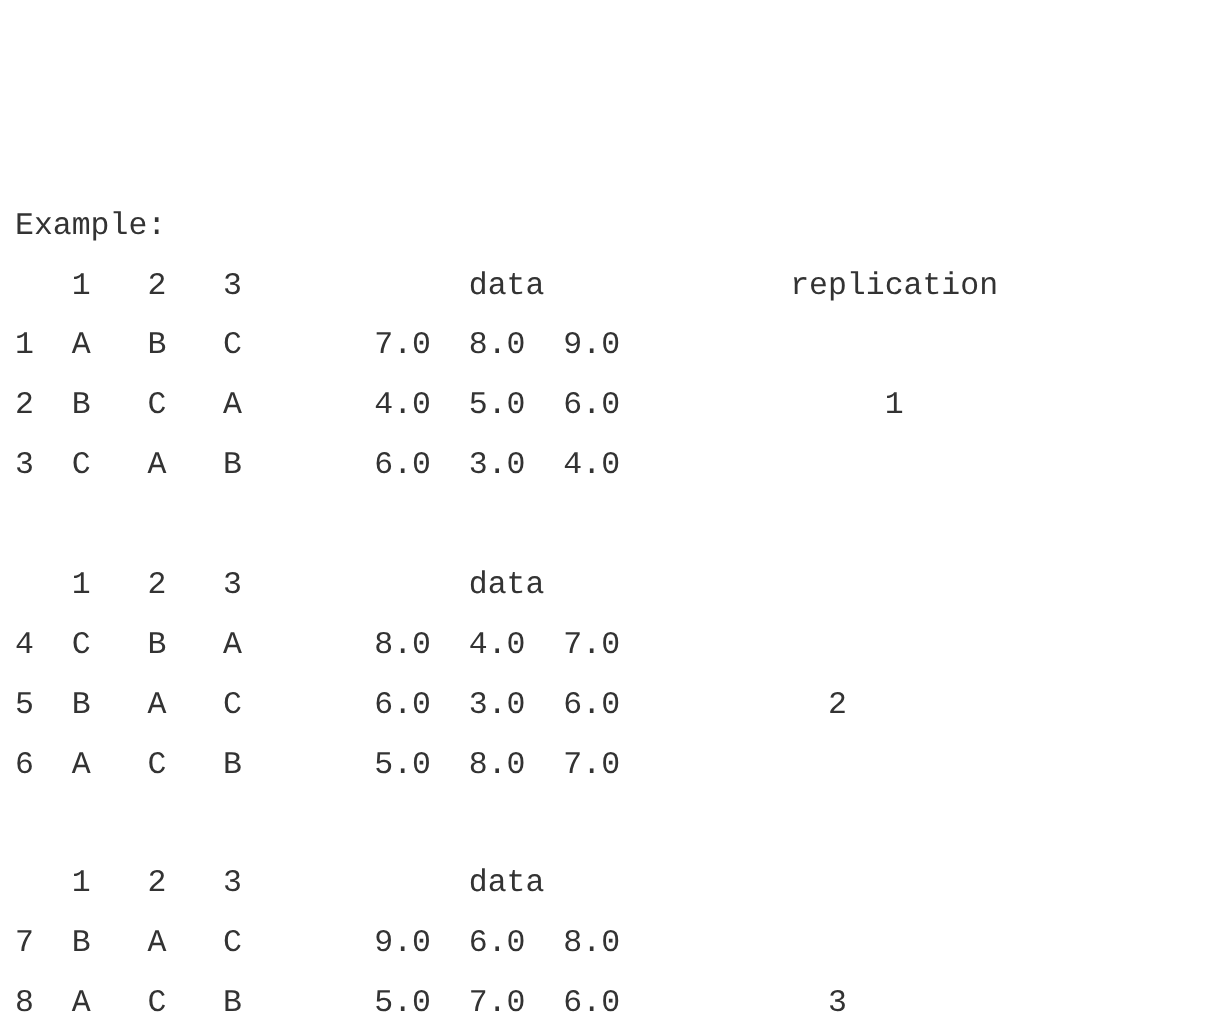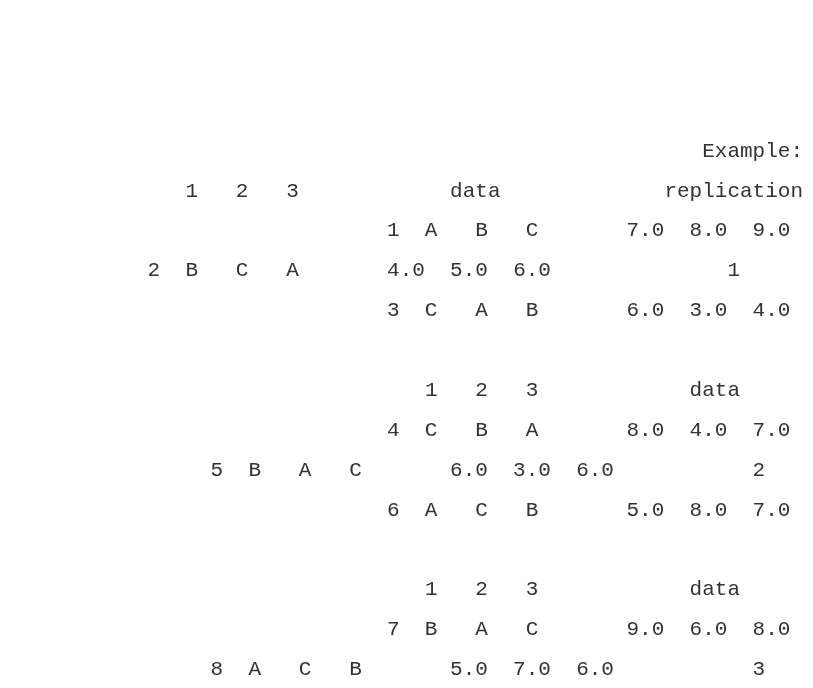--- a/index.html
+++ b/index.html
@@ -5,21 +5,21 @@
   body {
     background: #ffffff;
     font-family: "Courier New", Courier, monospace;
     font-size: 21px;
     color: #333333;
     margin: 0;
     padding: 12px 10px;
     white-space: pre;
     line-height: 1.9;
   }
-  .line { display: block; text-align: right; }
+  .line { display: block; }
 </style>
 </head>
 <body>
 
 
 <div id="doc"><span class="line"><span>Example:</span></span><span class="line"><span>  </span><span> </span><span>1  </span><span> </span><span>2  </span><span> </span><span>3  </span><span>     </span><span>     data     </span><span>        </span><span>replication</span></span><span class="line"><span>1 </span><span> </span><span>A  </span><span> </span><span>B  </span><span> </span><span>C  </span><span>     </span><span>7.0 </span><span> </span><span>8.0 </span><span> </span><span>9.0 </span></span><span class="line"><span>2 </span><span> </span><span>B  </span><span> </span><span>C  </span><span> </span><span>A  </span><span>     </span><span>4.0 </span><span> </span><span>5.0 </span><span> </span><span>6.0 </span><span>        </span><span>     1     </span></span><span class="line"><span>3 </span><span> </span><span>C  </span><span> </span><span>A  </span><span> </span><span>B  </span><span>     </span><span>6.0 </span><span> </span><span>3.0 </span><span> </span><span>4.0 </span></span><span class="line"><span> </span></span><span class="line"><span>  </span><span> </span><span>1  </span><span> </span><span>2  </span><span> </span><span>3  </span><span>     </span><span>     data     </span></span><span class="line"><span>4 </span><span> </span><span>C  </span><span> </span><span>B  </span><span> </span><span>A  </span><span>     </span><span>8.0 </span><span> </span><span>4.0 </span><span> </span><span>7.0 </span></span><span class="line"><span>5 </span><span> </span><span>B  </span><span> </span><span>A  </span><span> </span><span>C  </span><span>     </span><span>6.0 </span><span> </span><span>3.0 </span><span> </span><span>6.0 </span><span>        </span><span>  2   </span></span><span class="line"><span>6 </span><span> </span><span>A  </span><span> </span><span>C  </span><span> </span><span>B  </span><span>     </span><span>5.0 </span><span> </span><span>8.0 </span><span> </span><span>7.0 </span></span><span class="line"><span> </span></span><span class="line"><span>  </span><span> </span><span>1  </span><span> </span><span>2  </span><span> </span><span>3  </span><span>     </span><span>     data     </span></span><span class="line"><span>7 </span><span> </span><span>B  </span><span> </span><span>A  </span><span> </span><span>C  </span><span>     </span><span>9.0 </span><span> </span><span>6.0 </span><span> </span><span>8.0 </span></span><span class="line"><span>8 </span><span> </span><span>A  </span><span> </span><span>C  </span><span> </span><span>B  </span><span>     </span><span>5.0 </span><span> </span><span>7.0 </span><span> </span><span>6.0 </span><span>        </span><span>  3   </span></span></div>
 
 
 
 </body></html>

